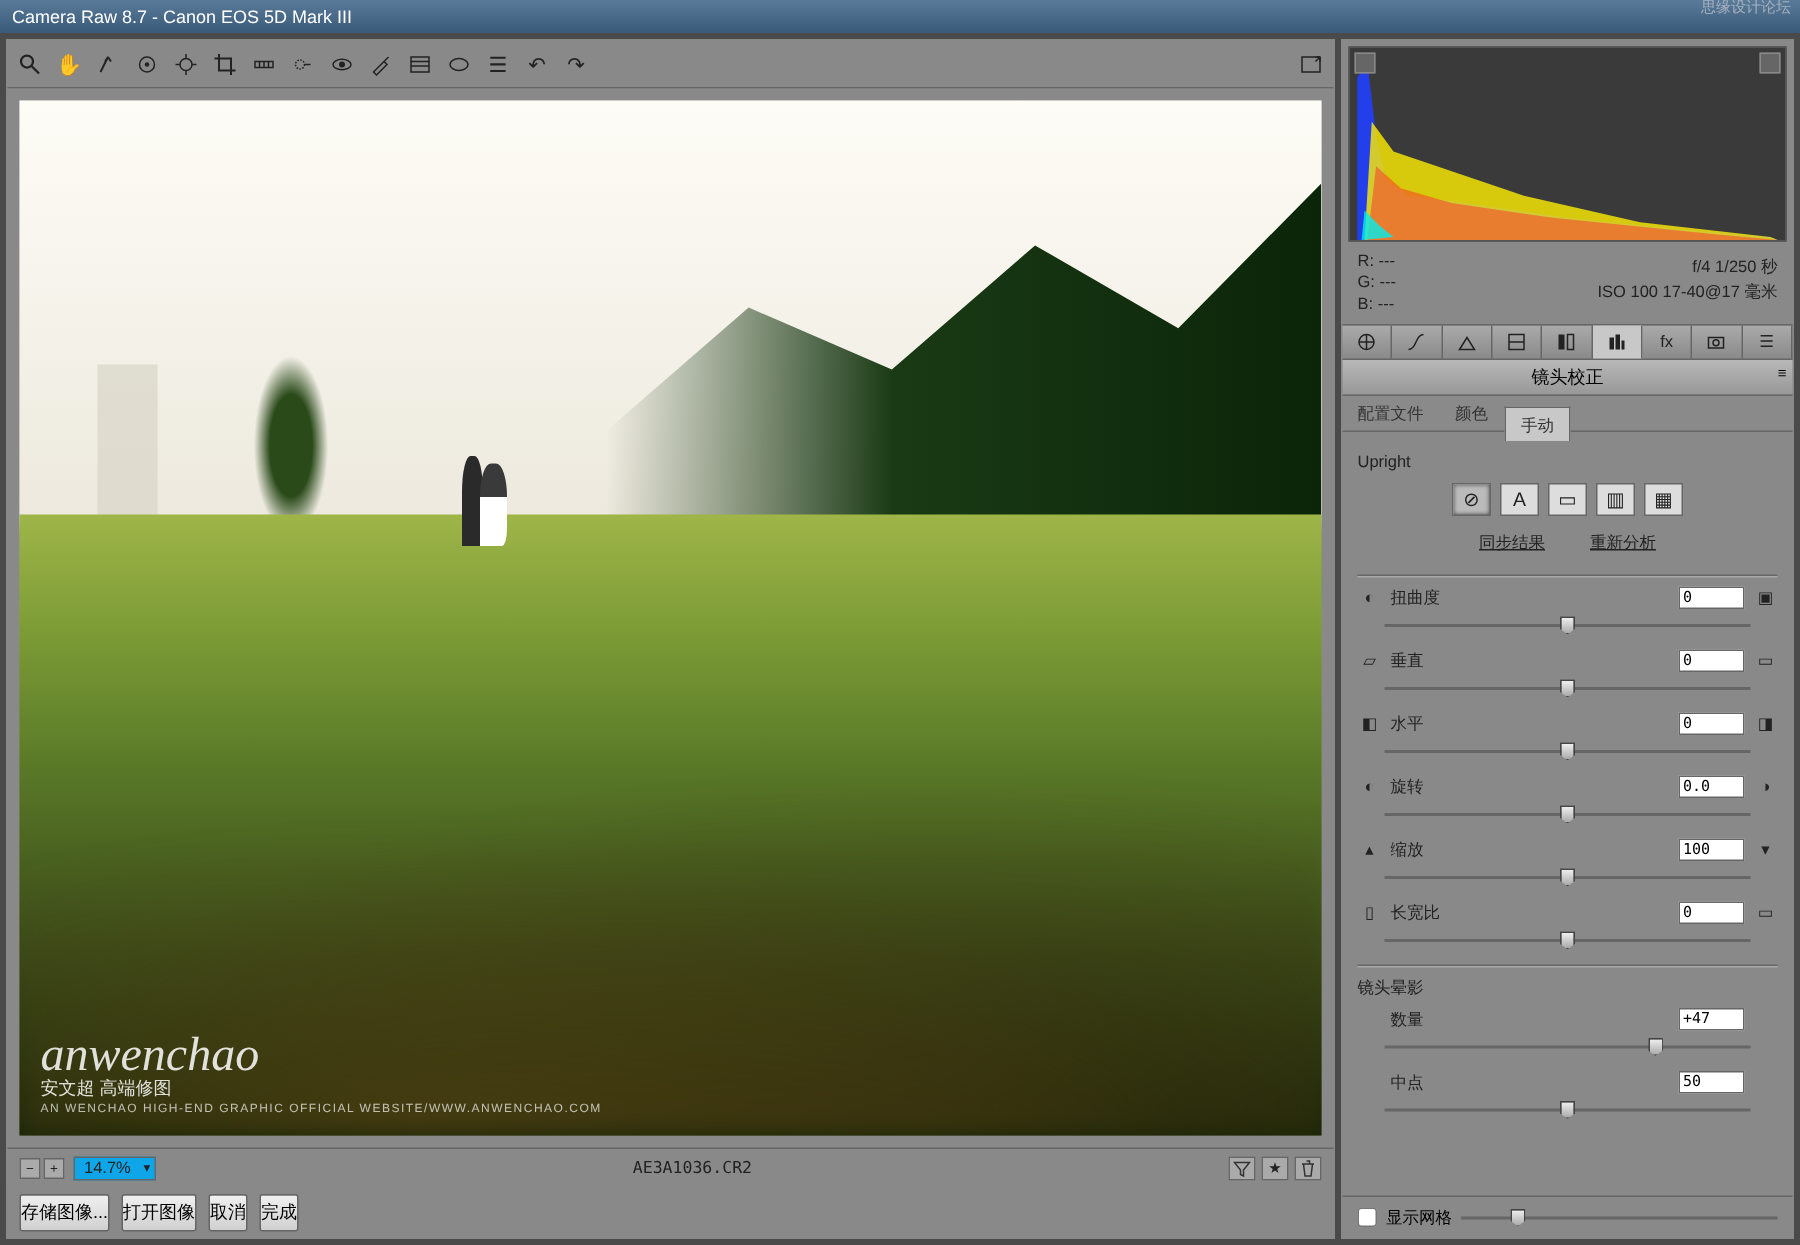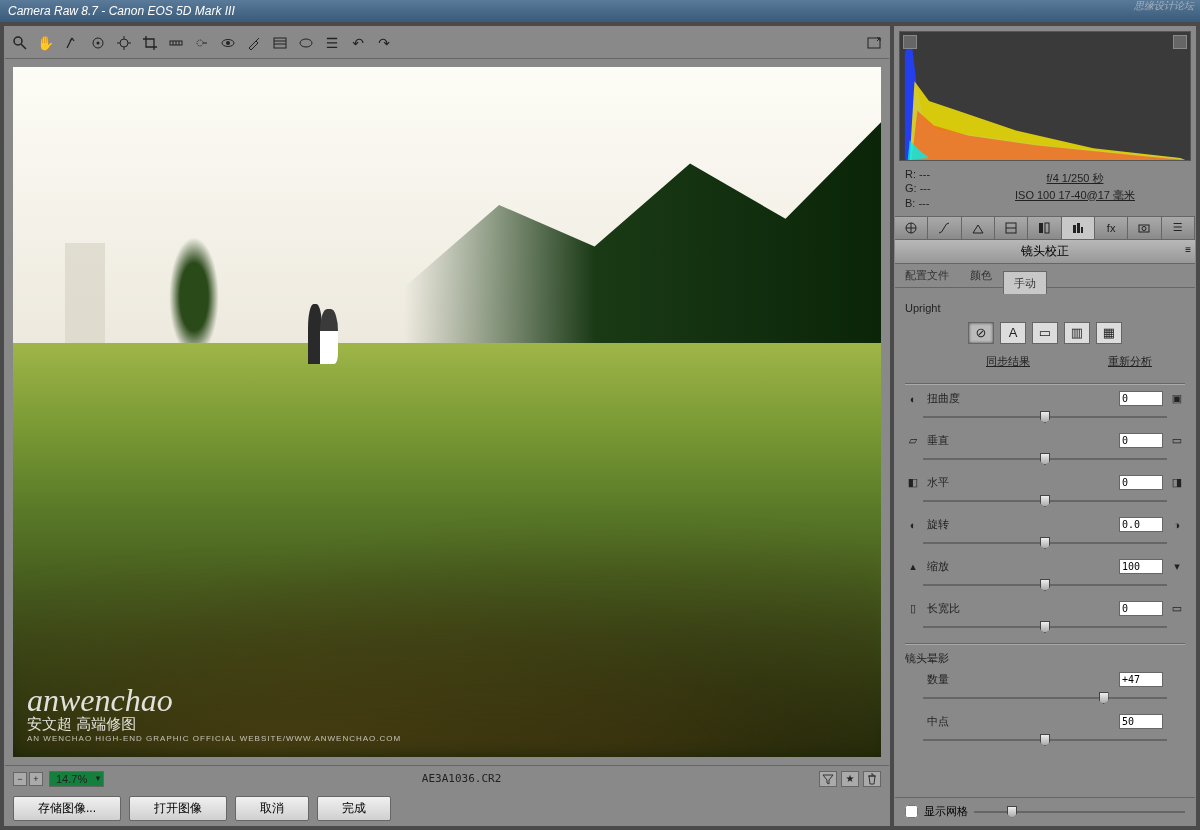--- a/index.html
+++ b/index.html
@@ -1,17 +1,17 @@
 <!DOCTYPE html>
 <html><head>
 <meta charset="utf-8">
 <style>
 * { margin: 0; padding: 0; box-sizing: border-box; font-family: "Microsoft YaHei", Arial, sans-serif; }
 body { background: #4a4a4a; width: 1200px; height: 830px; overflow: hidden; position: relative; }
-.titlebar { background: linear-gradient(#5a7a9a,#3a5a7a); color: #fff; padding: 3px 8px; font-size: 12px; height: 22px; display:flex; align-items:center;font-style:italic; }
+.titlebar { background: linear-gradient(#5a7a9a,#3a5a7a); color: #fff; padding: 3px 8px; font-size: 12px; height: 22px; display:flex; align-items:center; }
 .main-container { display: flex; background: #4a4a4a; padding: 4px; gap: 4px; height: 808px; }
 .left-panel { flex: 1; display: flex; flex-direction: column; border: 1px solid #888; background: #898989; }
 .toolbar { background: #898989; padding: 4px 6px; display: flex; gap: 8px; align-items: center; height: 32px; border-bottom: 1px solid #666; }
 .tool-icon { width: 18px; height: 18px; display: flex; align-items: center; justify-content: center; cursor: pointer; color: #222; font-size: 14px; }
 .tool-icon svg { width:16px; height:16px; }
 .toolbar-spacer { flex: 1; }
 .image-viewer { flex: 1; background: #898989; padding: 8px; display: flex; align-items: stretch; justify-content: center; }
 .photo { width: 100%; height: 100%; position: relative; overflow: hidden; background: linear-gradient(to bottom, #f5f3ed 0%, #f0eee6 25%, #e8e5da 40%, #9ab843 42%, #6a8a2a 60%, #4a5a1a 80%, #2a3510 100%); }
 .sky { position:absolute; top:0; left:0; right:0; height:40%; background: linear-gradient(to bottom,#fdfcf6,#ede9de); }
 .building { position:absolute; left:6%; bottom:60%; width:40px; height:100px; background:#d8d5c8; opacity:.7; }
@@ -22,53 +22,53 @@
 .couple::after { content:''; position:absolute; right:0; bottom:0; width:18px; height:55px; background:linear-gradient(#3a3a3a 40%,#fff 40%); border-radius:40% 40% 20% 0; }
 .grass-fg { position:absolute; bottom:0; left:0; right:0; height:60%; background: linear-gradient(to bottom, #9fb548 0%, #7a9a35 20%, #5a7a28 40%, #3a4a18 70%, #1a2508 100%); }
 .grass-blur { position:absolute; bottom:0; left:0; right:0; height:35%; background: radial-gradient(ellipse at 30% 100%, rgba(90,70,20,.6), transparent 60%), radial-gradient(ellipse at 70% 100%, rgba(60,50,15,.7), transparent 70%); filter: blur(8px); }
 .watermark { position:absolute; left:14px; bottom:14px; color:rgba(255,255,255,.85); }
 .watermark .wm-main { font-family: cursive; font-size:32px; font-style:italic; }
 .watermark .wm-sub { font-size:8px; letter-spacing:1px; opacity:.8; }
 .watermark2 { position:absolute; right:6px; top:0; color:#d8d8d8; font-size:10px; opacity:.6; text-align:right; line-height:1.2; }
 .bottom-bar { background: #898989; padding: 3px 8px; display: flex; align-items: center; height: 26px; border-top:1px solid #666; font-size:11px; color:#222; }
 .zoom-btns { display:flex; gap:2px; }
 .zoom-btn { width:14px; height:14px; background:#aaa; border:1px solid #666; font-size:9px; display:flex; align-items:center; justify-content:center; cursor:pointer; }
-.zoom-select { background:#15803d; border:1px solid #666; padding:1px 16px 1px 6px; font-size:11px; margin-left:6px; cursor:pointer; position:relative; }
+.zoom-select { background:#0ea5e9; border:1px solid #666; padding:1px 16px 1px 6px; font-size:11px; margin-left:6px; cursor:pointer; position:relative; }
 .zoom-select::after { content:'▾'; position:absolute; right:3px; top:1px; font-size:9px; }
 .filename-bar { flex:1; text-align:center; font-family: monospace; font-size:11px; }
 .bottom-icons { display:flex; gap:4px; }
 .b-icon { width:18px; height:16px; background:#aaa; border:1px solid #666; cursor:pointer; display:flex; align-items:center; justify-content:center; font-size:10px; }
 .footer-bar { padding: 6px 8px; display: flex; align-items: center; gap: 8px; height: 34px; }
-.btn { background: linear-gradient(#f0f0f0,#d0d0d0); border:1px solid #666; padding:3px 24px; font-size:12px; cursor:pointer; border-radius:2px; }
+.btn { background: linear-gradient(#f0f0f0,#d0d0d0); border:1px solid #666; padding:3px 0; font-size:12px; cursor:pointer; border-radius:2px; }
 .footer-link { flex:1; text-align:center; }
 .footer-link a { color:#1a3a8a; font-size:11px; text-decoration:underline; cursor:pointer; }
 .right-panel { width: 302px; background: #898989; border: 1px solid #888; display:flex; flex-direction:column; }
 .histogram { height: 130px; background: #3a3a3a; margin: 4px; position: relative; border:1px solid #555; }
 .histo-svg { width:100%; height:100%; }
 .histo-corner { position:absolute; top:3px; width:14px; height:14px; background:#666; border:1px solid #888; cursor:pointer; }
 .histo-corner.left { left:3px; }
 .histo-corner.right { right:3px; }
 .info-row { display:flex; padding:2px 10px; font-size:11px; color:#222; }
 .info-rgb { width:60px; font-family:monospace; line-height:1.3; }
-.info-exif { flex:1; text-align:center; line-height:1.5; padding-top:3px;text-decoration:underline; }
+.info-exif { flex:1; text-align:right; line-height:1.5; padding-top:3px; }
 .adj-tabs { display:flex; background: linear-gradient(#aaa,#8a8a8a); border-top:1px solid #666; border-bottom:1px solid #666; height:24px; margin-top:4px; }
 .adj-tab { flex:1; display:flex; align-items:center; justify-content:center; border-right:1px solid #666; cursor:pointer; font-size:11px; color:#222; }
 .adj-tab svg { width:14px; height:14px; }
 .panel-title { background: linear-gradient(#b8b8b8,#989898); text-align:center; padding:3px; font-size:12px; border-bottom:1px solid #666; position:relative; }
 .panel-menu { position:absolute; right:4px; top:4px; font-size:10px; cursor:pointer; }
 .sub-tabs { display:flex; background:#8a8a8a; border-bottom:1px solid #666; height:24px; font-size:11px; }
 .sub-tab { padding:4px 10px; cursor:pointer; color:#333; border-right:1px solid transparent; }
 .sub-tab.active { background:#c8c8c8; border:1px solid #666; border-bottom:none; position:relative; top:7px; }
 .panel-body { flex:1; overflow-y:auto; padding:8px 10px; font-size:11px; color:#222; }
 .section-title { text-align:left; font-size:11px; margin:6px 0; }
 .upright-btns { display:flex; justify-content:center; gap:6px; margin:8px 0; }
 .up-btn { width:26px; height:22px; border:1px solid #666; background:#ddd; display:flex; align-items:center; justify-content:center; cursor:pointer; font-size:13px; }
 .up-btn.active { background:#bbb; box-shadow: inset 0 0 3px #444; }
 .link-row { display:flex; justify-content:center; gap:30px; margin:10px 0 14px; }
-.link-row span { text-decoration:underline; cursor:pointer; font-size:11px;margin-left:48px; }
+.link-row span { text-decoration:underline; cursor:pointer; font-size:11px; }
 .divider { border-top:1px solid #666; border-bottom:1px solid #aaa; margin:6px 0; }
 .slider-row { display:flex; align-items:center; gap:6px; margin:4px 0 2px; }
 .slider-label { width:50px; font-size:11px; }
 .slider-icon { width:16px; height:16px; display:flex; align-items:center; justify-content:center; font-size:11px; }
 .slider-input { width:44px; background:#fff; border:1px solid #666; font-size:10px; padding:1px 2px; text-align:left; font-family:monospace; }
 .slider-track { position:relative; height:16px; margin:0 18px 8px; }
 .slider-track .track-line { position:absolute; top:7px; left:0; right:0; height:2px; background:#666; }
 .slider-track .thumb { position:absolute; top:2px; width:10px; height:12px; background:linear-gradient(#eee,#aaa); border:1px solid #444; cursor:pointer; transform:translateX(-50%); clip-path: polygon(0 0,100% 0,100% 70%,50% 100%,0 70%); }
 .checkbox-row { display:flex; align-items:center; gap:6px; padding:6px 10px; border-top:1px solid #666; font-size:11px; }
 .checkbox-row input { cursor:pointer; }
@@ -171,21 +171,21 @@
       <div class="photo">
         <div class="sky"></div>
         <div class="building"></div>
         <div class="tree-left"></div>
         <div class="trees-right"></div>
         <div class="grass-fg"></div>
         <div class="couple"></div>
         <div class="grass-blur"></div>
         <div class="watermark">
           <div class="wm-main">anwenchao</div>
-          <div style="font-size:15px;margin-top:-4px">安文超 高端修图</div>
+          <div style="font-size:12px;margin-top:-4px">安文超 高端修图</div>
           <div class="wm-sub">AN WENCHAO HIGH-END GRAPHIC OFFICIAL WEBSITE/WWW.ANWENCHAO.COM</div>
         </div>
       </div>
     </div>
 
     <div class="bottom-bar">
       <div class="zoom-btns">
         <div class="zoom-btn">−</div>
         <div class="zoom-btn">+</div>
       </div>

